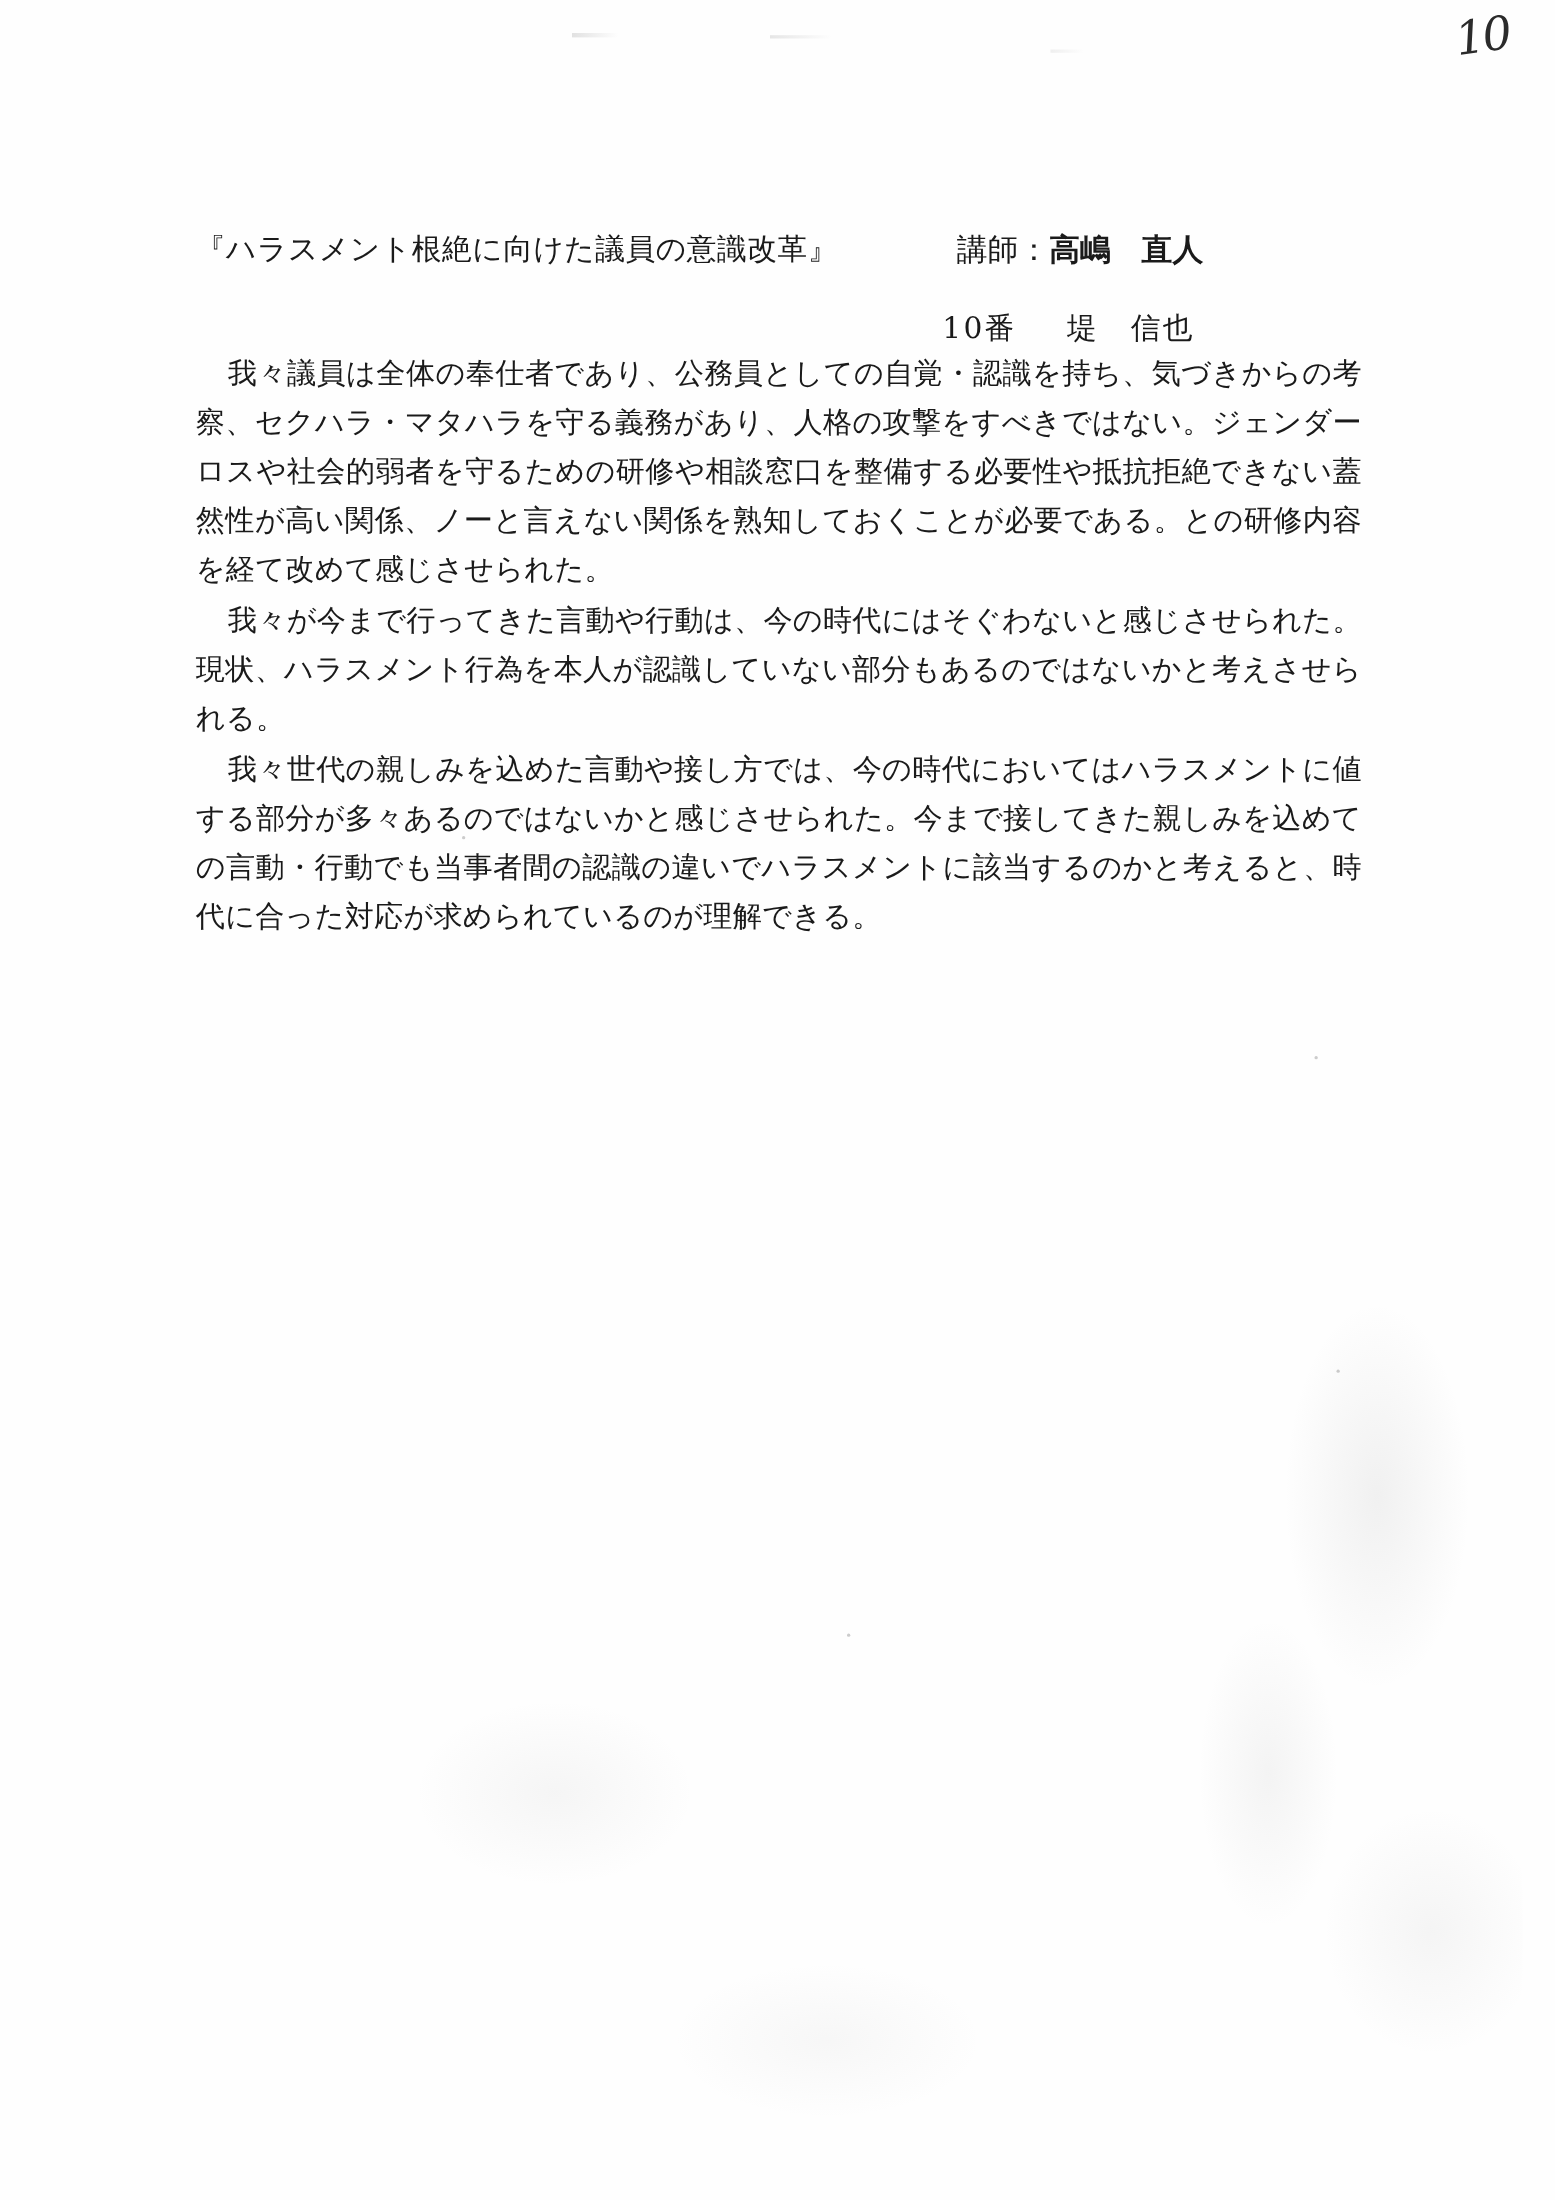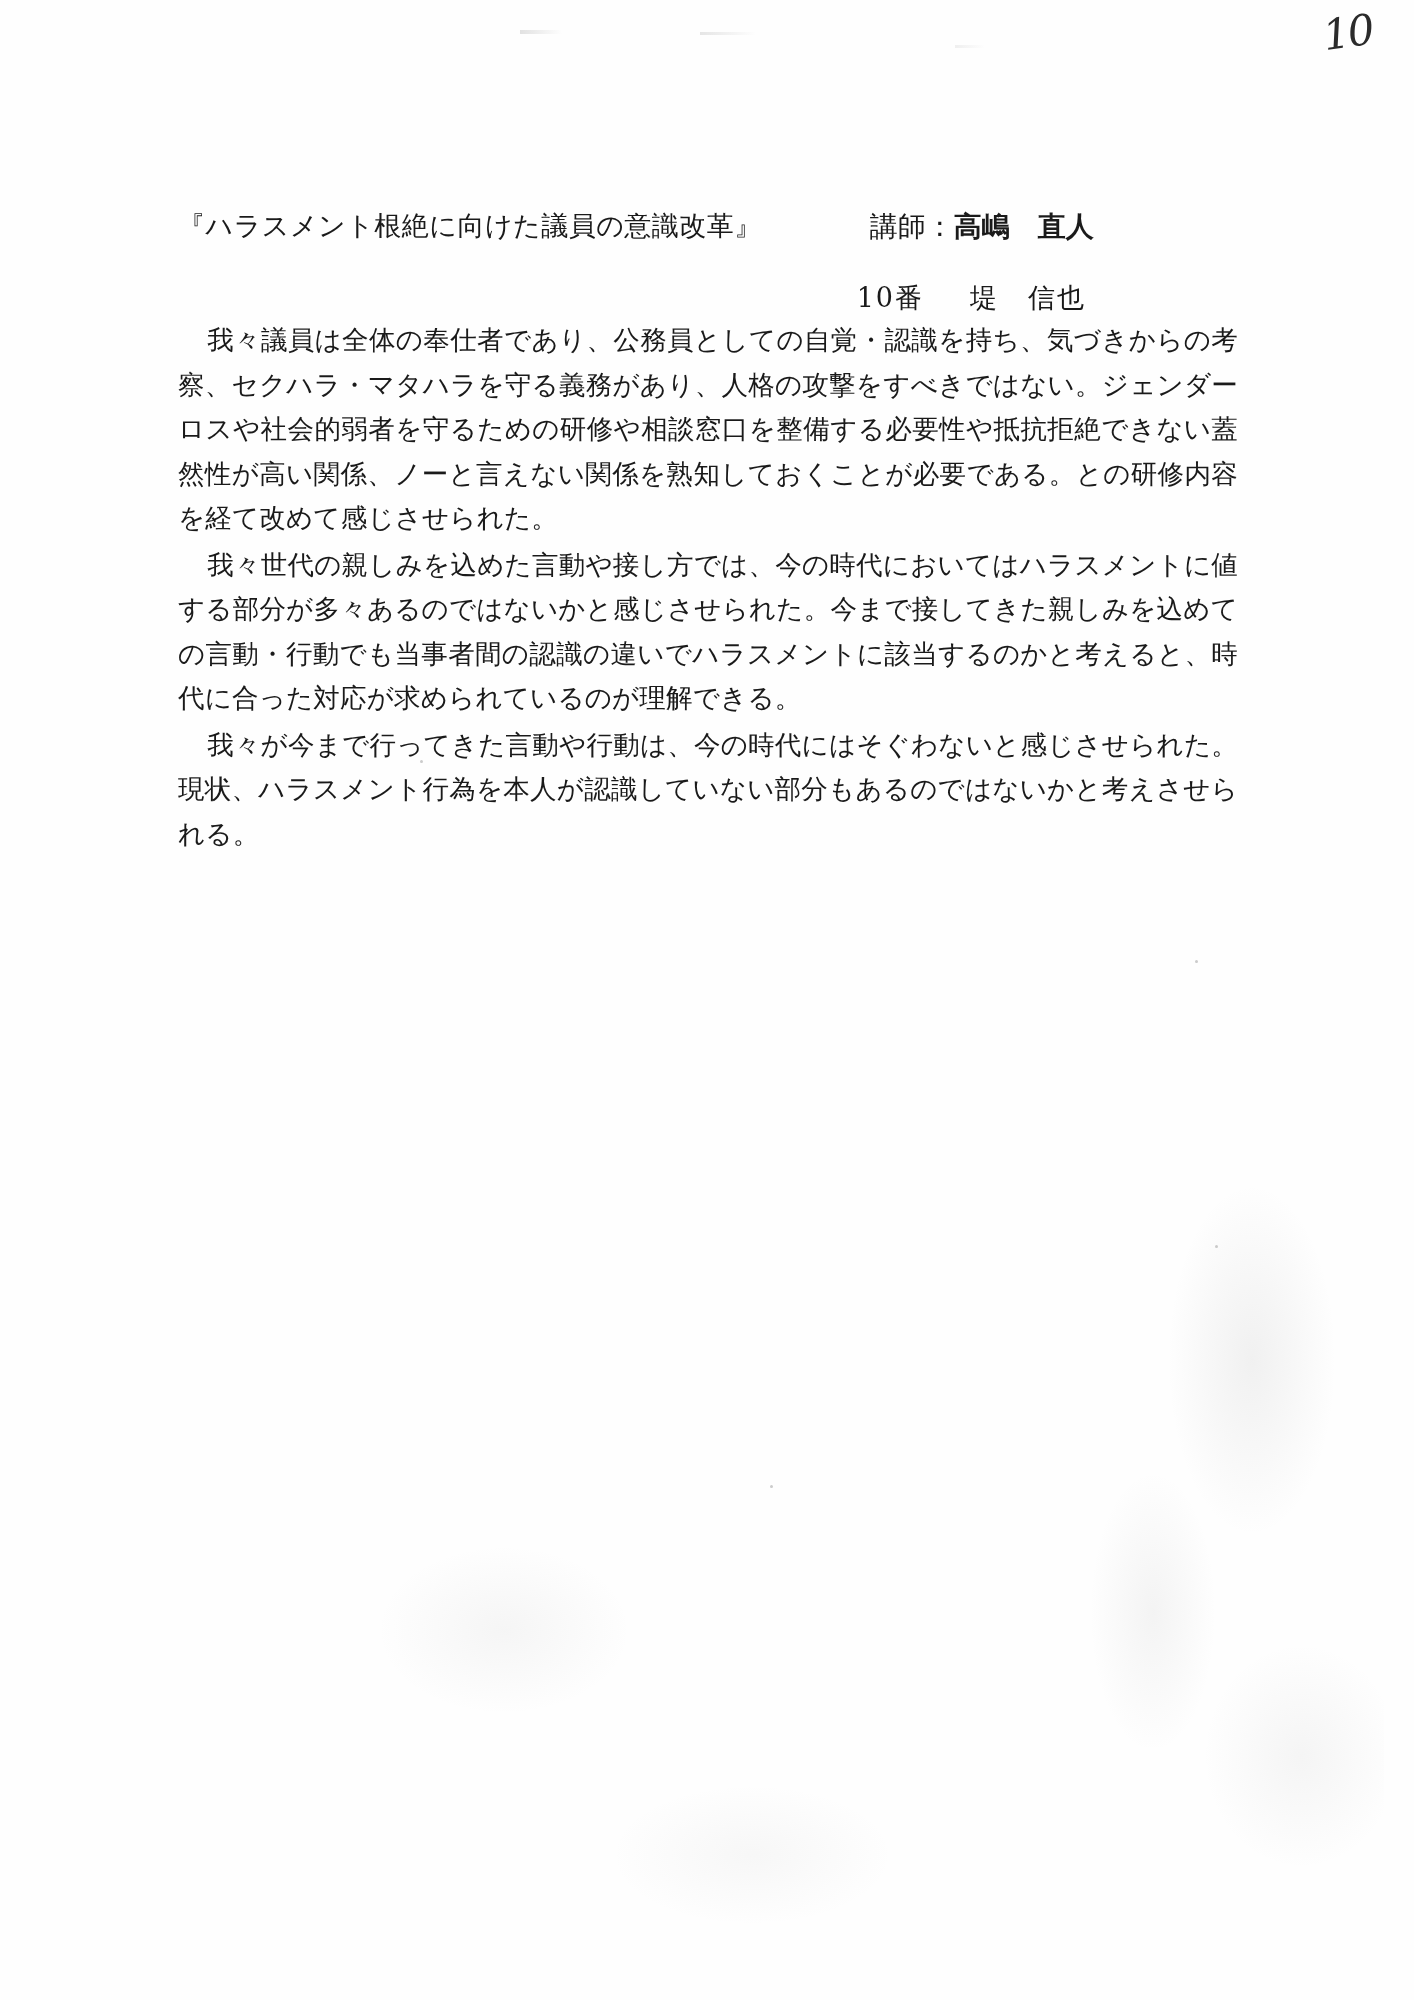--- a/index.html
+++ b/index.html
@@ -165,22 +165,22 @@
         <span>講師：</span><span class="emph">高嶋　直人</span>
       </div>
     </div>
 
     <div class="reporter-row">
       <span class="seat">10番</span><span>堤　信也</span>
     </div>
 
     <div class="para indent">我々議員は全体の奉仕者であり、公務員としての自覚・認識を持ち、気づきからの考察、セクハラ・マタハラを守る義務があり、人格の攻撃をすべきではない。ジェンダーロスや社会的弱者を守るための研修や相談窓口を整備する必要性や抵抗拒絶できない蓋然性が高い関係、ノーと言えない関係を熟知しておくことが必要である。との研修内容を経て改めて感じさせられた。</div>
 
+    <div class="para indent">我々が今まで行ってきた言動や行動は、今の時代にはそぐわないと感じさせられた。現状、ハラスメント行為を本人が認識していない部分もあるのではないかと考えさせられる。</div>
     <div class="para indent">我々世代の親しみを込めた言動や接し方では、今の時代においてはハラスメントに値する部分が多々あるのではないかと感じさせられた。今まで接してきた親しみを込めての言動・行動でも当事者間の認識の違いでハラスメントに該当するのかと考えると、時代に合った対応が求められているのが理解できる。</div>
-    <div class="para indent">我々が今まで行ってきた言動や行動は、今の時代にはそぐわないと感じさせられた。現状、ハラスメント行為を本人が認識していない部分もあるのではないかと考えさせられる。</div>
 
   </div>
 
   <div class="dot" style="left:420px; top:760px; width:3px; height:3px;"></div>
   <div class="dot" style="left:1195px; top:960px; width:3px; height:3px;"></div>
   <div class="dot" style="left:1215px; top:1245px; width:3px; height:3px;"></div>
   <div class="dot" style="left:770px; top:1485px; width:3px; height:3px;"></div>
 
 </div>
 

